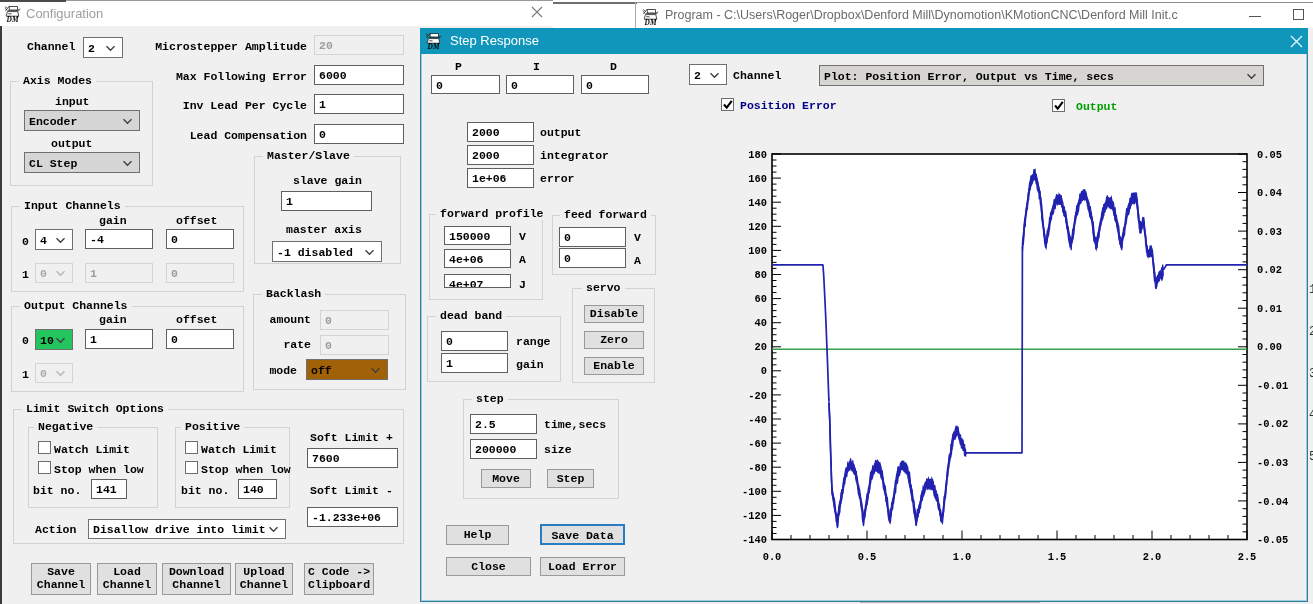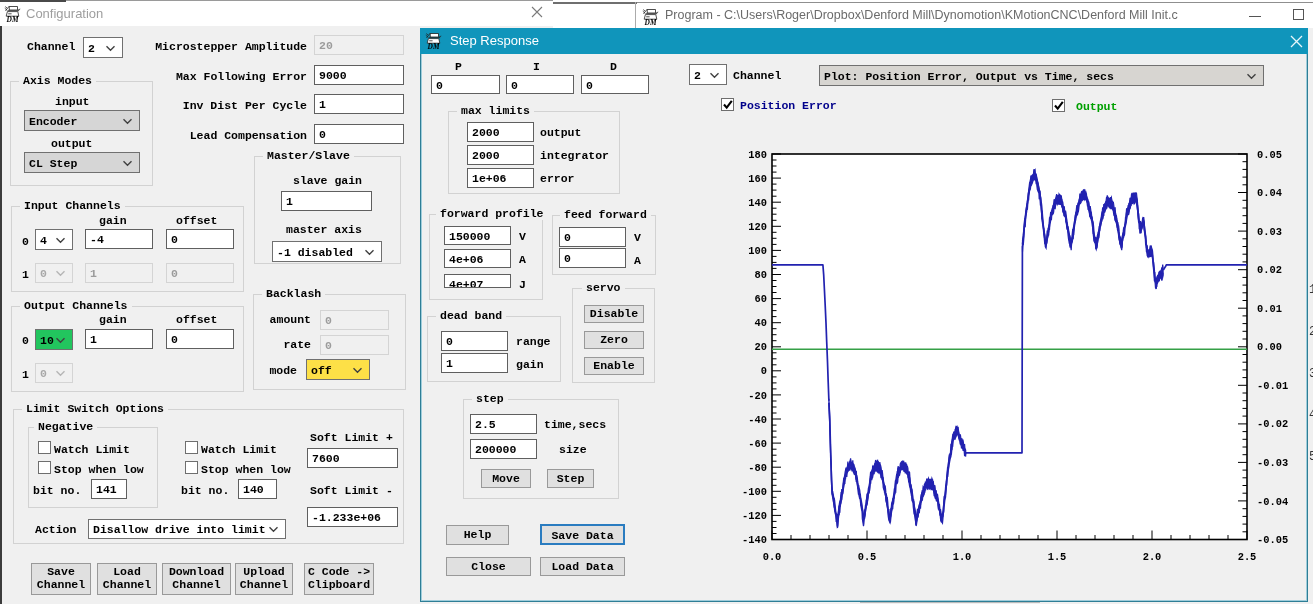--- a/index.html
+++ b/index.html
@@ -77,22 +77,22 @@
   <svg style="position:absolute;left:531px;top:6px" width="12" height="12" viewBox="0 0 12 12">
         <path d="M1 1 L11 11 M11 1 L1 11" stroke="#7a7a7a" stroke-width="1.1"></path>
       </svg>
   <div class="lb" style="left:27px;top:40px;">Channel</div>
 <div class="cbo" style="left:83px;top:37px;width:40px;height:21px;line-height:21px;background:#fff">2<svg class="cv" width="11" height="7" viewBox="0 0 11 7">
           <path d="M1.5 1.2 L5.5 5.2 L9.5 1.2" fill="none" stroke="#404040" stroke-width="1.4"></path>
         </svg></div>
 <div class="lb" style="right:246px;top:40px">Microstepper Amplitude</div>
 <div class="ind" style="left:314px;top:35px;width:90px;height:20px;line-height:20px">20</div>
 <div class="lb" style="right:246px;top:70px">Max Following Error</div>
-<div class="in" style="left:314px;top:65px;width:90px;height:20px;line-height:20px">9000</div>
-<div class="lb" style="right:246px;top:99px">Inv Dist Per Cycle</div>
+<div class="in" style="left:314px;top:65px;width:90px;height:20px;line-height:20px">6000</div>
+<div class="lb" style="right:246px;top:99px">Inv Lead Per Cycle</div>
 <div class="in" style="left:314px;top:94px;width:90px;height:20px;line-height:20px">1</div>
 <div class="lb" style="right:246px;top:129px">Lead Compensation</div>
 <div class="in" style="left:314px;top:124px;width:90px;height:20px;line-height:20px">0</div>
 <div class="gb" style="left:10px;top:81px;width:143px;height:105px">
         <span class="gl" style="left:8px">Axis Modes</span>
       </div>
 <div class="lb" style="left:55px;top:95px;">input</div>
 <div class="cbo" style="left:24px;top:110px;width:116px;height:21px;line-height:21px;background:#d6d6d6">Encoder<svg class="cv" width="11" height="7" viewBox="0 0 11 7">
           <path d="M1.5 1.2 L5.5 5.2 L9.5 1.2" fill="none" stroke="#404040" stroke-width="1.4"></path>
         </svg></div>
@@ -142,35 +142,38 @@
           <path d="M1.5 1.2 L5.5 5.2 L9.5 1.2" fill="none" stroke="#404040" stroke-width="1.4"></path>
         </svg></div>
 <div class="gb" style="left:253px;top:294px;width:153px;height:96px">
         <span class="gl" style="left:8px">Backlash</span>
       </div>
 <div class="lb" style="right:242px;top:313px">amount</div>
 <div class="ind" style="left:320px;top:310px;width:69px;height:20px;line-height:20px">0</div>
 <div class="lb" style="right:242px;top:338px">rate</div>
 <div class="ind" style="left:320px;top:335px;width:69px;height:20px;line-height:20px">0</div>
 <div class="lb" style="right:256px;top:364px">mode</div>
-<div class="cbo" style="left:306px;top:359px;width:64px;height:21px;line-height:21px;background:#fde047">off<svg class="cv" width="11" height="7" viewBox="0 0 11 7">
+<div class="cbo" style="left:306px;top:359px;width:82px;height:21px;line-height:21px;background:#a16207">off<svg class="cv" width="11" height="7" viewBox="0 0 11 7">
           <path d="M1.5 1.2 L5.5 5.2 L9.5 1.2" fill="none" stroke="#404040" stroke-width="1.4"></path>
         </svg></div>
 <div class="gb" style="left:13px;top:409px;width:391px;height:135px">
         <span class="gl" style="left:8px">Limit Switch Options</span>
       </div>
 <div class="gb" style="left:28px;top:427px;width:130px;height:81px">
         <span class="gl" style="left:5px">Negative</span>
       </div>
 <div class="ck" style="left:38px;top:441px"></div>
 <div class="lb" style="left:54px;top:443px;">Watch Limit</div>
 <div class="ck" style="left:38px;top:461px"></div>
 <div class="lb" style="left:54px;top:463px;">Stop when low</div>
 <div class="lb" style="left:33px;top:484px;">bit no.</div>
 <div class="in" style="left:91px;top:479px;width:36px;height:20px;line-height:20px">141</div>
+<div class="gb" style="left:175px;top:427px;width:115px;height:81px">
+        <span class="gl" style="left:5px">Positive</span>
+      </div>
 <div class="ck" style="left:185px;top:441px"></div>
 <div class="lb" style="left:201px;top:443px;">Watch Limit</div>
 <div class="ck" style="left:185px;top:461px"></div>
 <div class="lb" style="left:201px;top:463px;">Stop when low</div>
 <div class="lb" style="left:181px;top:484px;">bit no.</div>
 <div class="in" style="left:238px;top:479px;width:39px;height:20px;line-height:20px">140</div>
 <div class="lb" style="left:310px;top:431px;">Soft Limit +</div>
 <div class="in" style="left:307px;top:448px;width:91px;height:20px;line-height:20px">7600</div>
 <div class="lb" style="left:310px;top:484px;">Soft Limit -</div>
 <div class="in" style="left:307px;top:507px;width:91px;height:20px;line-height:20px">-1.233e+06</div>
@@ -226,23 +229,20 @@
 <div class="lb nb" style="left:320px;top:71px;">Position Error</div>
 <div class="cbo" style="left:399px;top:37px;width:445px;height:21px;line-height:21px;background:#d7d5d1">Plot: Position Error, Output vs Time, secs<svg class="cv" width="11" height="7" viewBox="0 0 11 7">
             <path d="M1.5 1.2 L5.5 5.2 L9.5 1.2" fill="none" stroke="#404040" stroke-width="1.4"></path>
           </svg></div>
 <div class="ck" style="left:632px;top:71px">
           <svg width="12" height="12" viewBox="0 0 12 12">
             <path d="M2 5.5 L4.7 8.6 L9.8 1.8" fill="none" stroke="#000" stroke-width="2.1"></path>
           </svg>
         </div>
 <div class="lb gr" style="left:656px;top:72px;">Output</div>
-<div class="gb" style="left:28px;top:83px;width:172px;height:83px">
-          <span class="gl" style="left:8px">max limits</span>
-        </div>
 <div class="in" style="left:47px;top:94px;width:67px;height:20px;line-height:20px">2000</div>
 <div class="lb" style="left:120px;top:98px;">output</div>
 <div class="in" style="left:47px;top:117px;width:67px;height:20px;line-height:20px">2000</div>
 <div class="lb" style="left:120px;top:121px;">integrator</div>
 <div class="in" style="left:47px;top:140px;width:67px;height:20px;line-height:20px">1e+06</div>
 <div class="lb" style="left:120px;top:144px;">error</div>
 <div class="gb" style="left:9px;top:186px;width:114px;height:86px">
           <span class="gl" style="left:6px">forward profile</span>
         </div>
 <div class="in" style="left:24px;top:198px;width:67px;height:19px;line-height:19px">150000</div>
@@ -270,27 +270,27 @@
 <div class="in" style="left:21px;top:303px;width:67px;height:20px;line-height:20px">0</div>
 <div class="lb" style="left:96px;top:307px;">range</div>
 <div class="in" style="left:21px;top:325px;width:67px;height:20px;line-height:20px">1</div>
 <div class="lb" style="left:96px;top:330px;">gain</div>
 <div class="gb" style="left:43px;top:371px;width:156px;height:100px">
           <span class="gl" style="left:8px">step</span>
         </div>
 <div class="in" style="left:50px;top:386px;width:67px;height:20px;line-height:20px">2.5</div>
 <div class="lb" style="left:124px;top:390px;">time,secs</div>
 <div class="in" style="left:50px;top:411px;width:67px;height:20px;line-height:20px">200000</div>
-<div class="lb" style="left:139px;top:415px;">size</div>
+<div class="lb" style="left:124px;top:415px;">size</div>
 <div class="btn" style="left:61px;top:441px;width:50px;height:19px;line-height:17px">Move</div>
 <div class="btn" style="left:127px;top:441px;width:47px;height:19px;line-height:17px">Step</div>
 <div class="btn" style="left:26px;top:497px;width:63px;height:20px;line-height:18px">Help</div>
 <div class="btn sv" style="left:120px;top:496px;width:85px;height:21px;line-height:19px">Save Data</div>
 <div class="btn" style="left:26px;top:529px;width:85px;height:19px;line-height:17px">Close</div>
-<div class="btn" style="left:120px;top:529px;width:85px;height:19px;line-height:17px">Load Data</div>
+<div class="btn" style="left:120px;top:529px;width:85px;height:19px;line-height:17px">Load Error</div>
   <svg width="648" height="462" viewBox="0 0 648 462" style="position:absolute;left:241px;top:113px">
 <rect x="111" y="13" width="475" height="385.5" fill="#ffffff"></rect>
 <g stroke="#000000" stroke-width="1">
 <rect x="111" y="13" width="475" height="385.5" fill="#ffffff" stroke="none"></rect>
 <line x1="111" y1="13.0" x2="120" y2="13.0"></line>
 <line x1="111" y1="19.0" x2="115.5" y2="19.0"></line>
 <line x1="111" y1="25.0" x2="115.5" y2="25.0"></line>
 <line x1="111" y1="31.1" x2="115.5" y2="31.1"></line>
 <line x1="111" y1="37.1" x2="120" y2="37.1"></line>
 <line x1="111" y1="43.1" x2="115.5" y2="43.1"></line>

